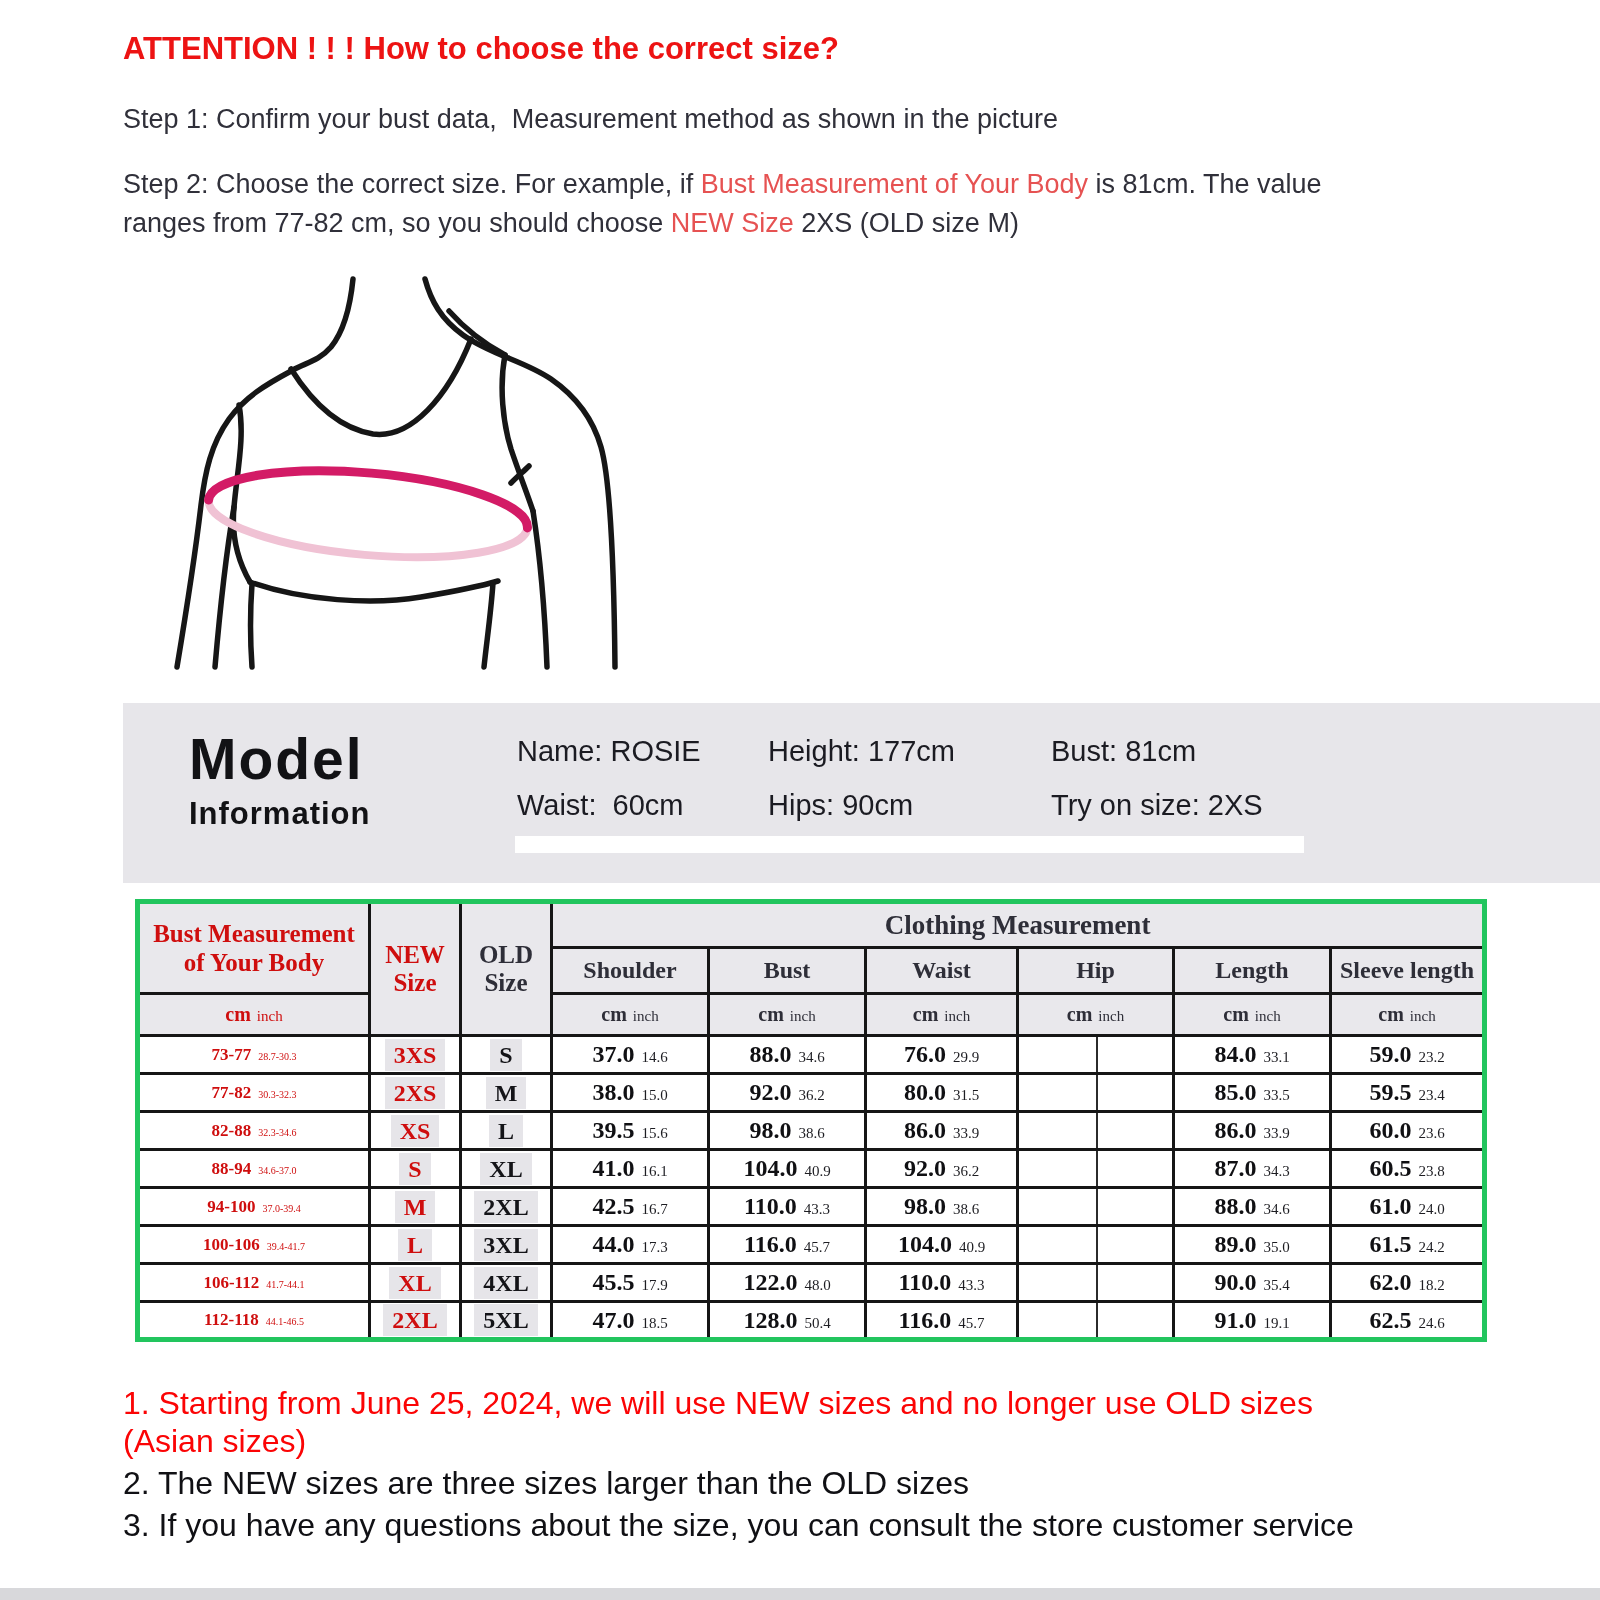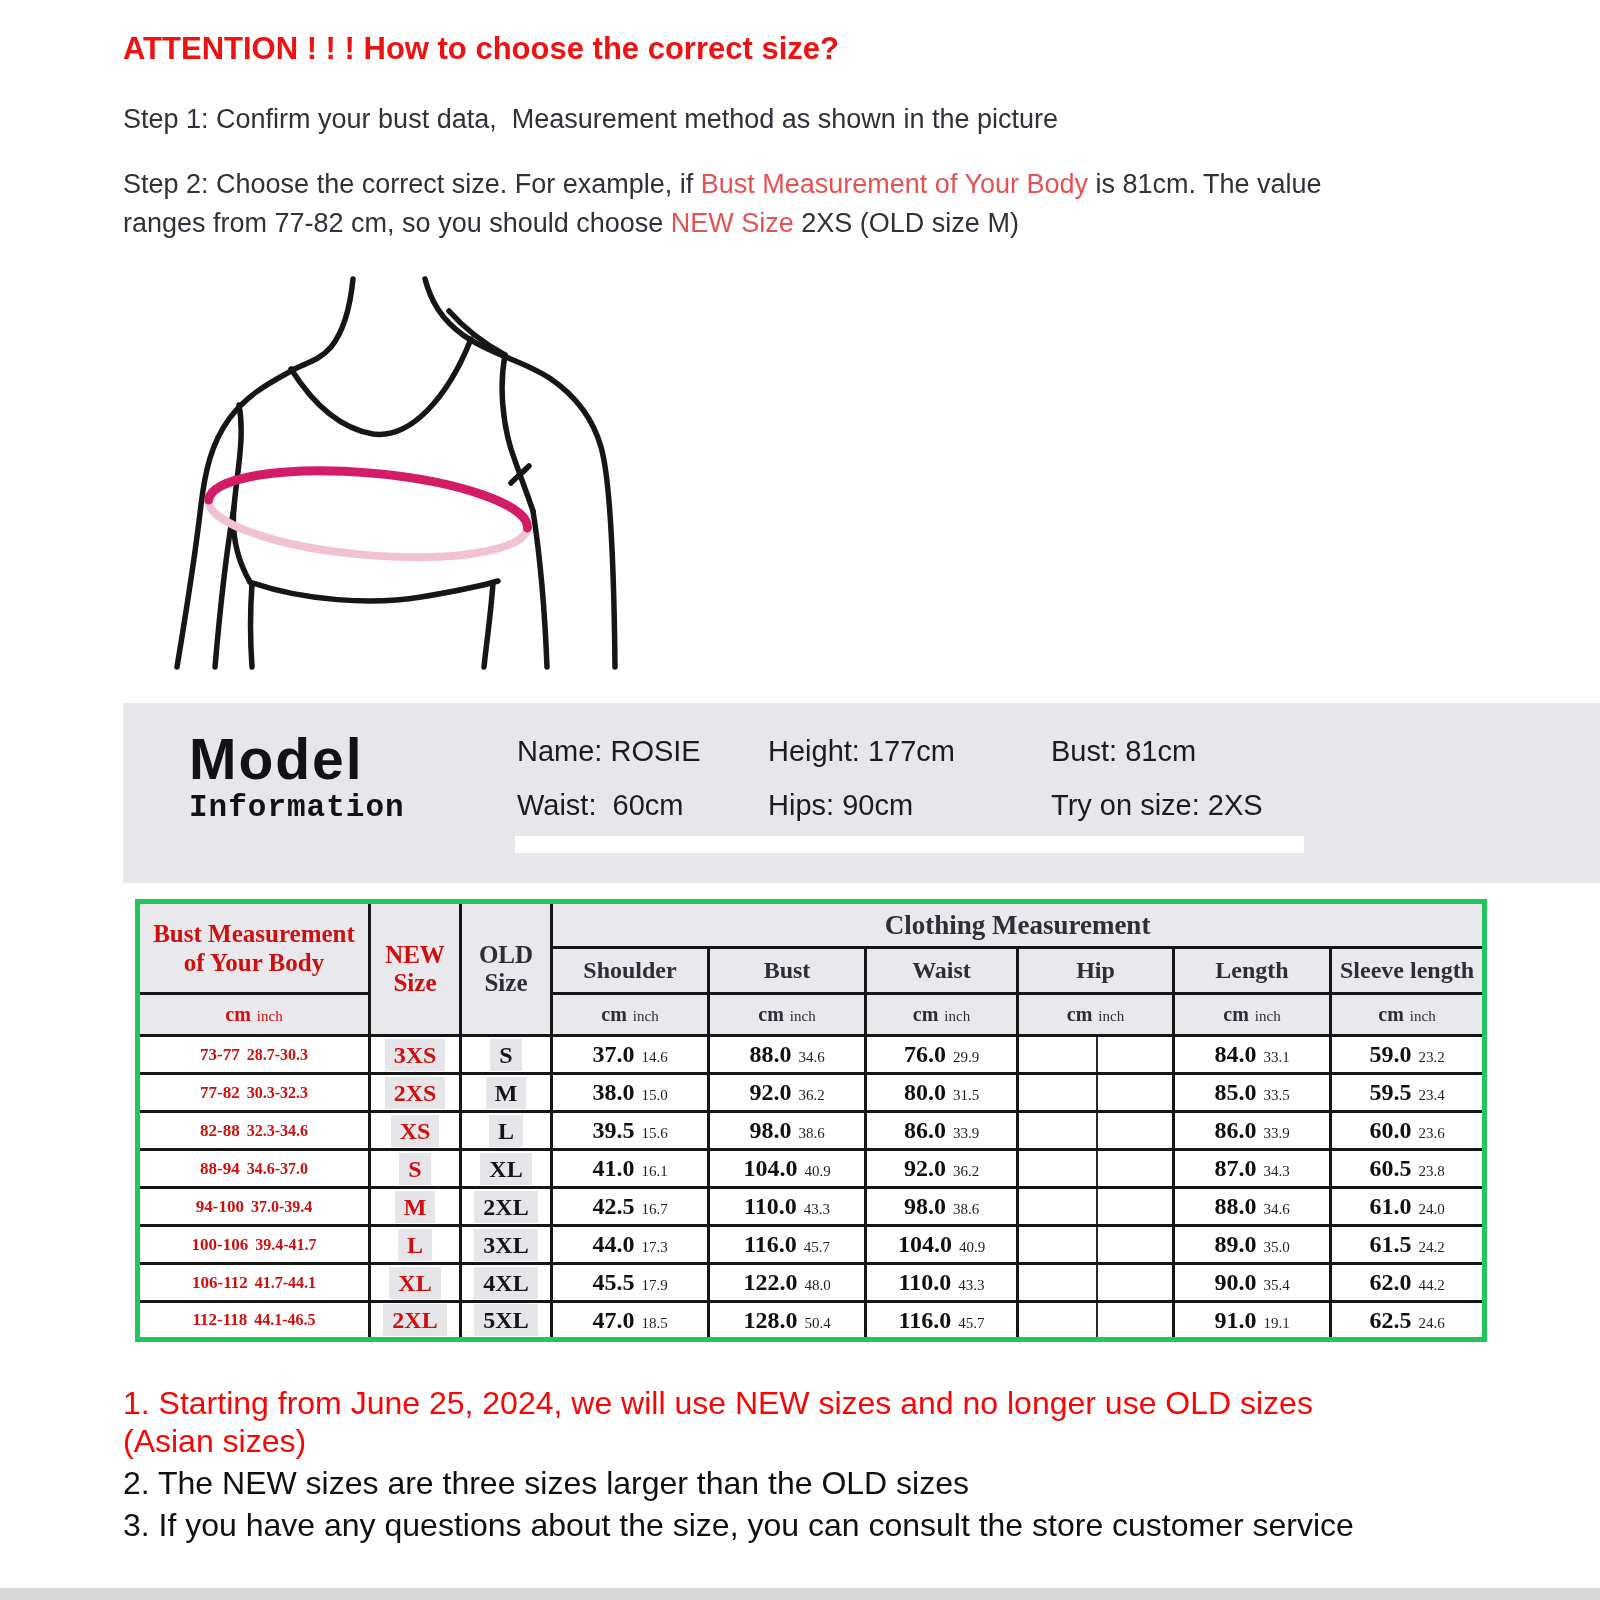--- a/index.html
+++ b/index.html
@@ -11,21 +11,21 @@
   .step{margin:32px 0 0;font-size:27px;line-height:39px;color:#30303a;max-width:1320px;white-space:pre-line;}
   .step2{margin-top:26px;}
   .hl{color:#e65252;}
 
   .diagram{margin:24px 0 0 30px;width:500px;height:412px;}
   .diagram svg{display:block;}
 
   .model-panel{position:relative;margin-top:24px;width:1516px;height:180px;background:#e7e6ea;}
   .model-title{position:absolute;left:66px;top:26px;color:#121215;}
   .model-title .t1{font-size:57px;line-height:60px;font-weight:bold;letter-spacing:2px;}
-  .model-title .t2{font-size:31px;line-height:34px;font-weight:bold;letter-spacing:1px;margin-top:2px;font-family:Liberation Mono, monospace;}
+  .model-title .t2{font-size:31px;line-height:34px;font-weight:bold;letter-spacing:1px;margin-top:8px;}
   .model-field{position:absolute;font-size:29px;color:#1b1b22;white-space:pre;}
   .mf1{left:394px;top:32px;} .mf2{left:645px;top:32px;} .mf3{left:928px;top:32px;}
   .mf4{left:394px;top:86px;} .mf5{left:645px;top:86px;} .mf6{left:928px;top:86px;}
   .white-strip{position:absolute;left:392px;top:133px;width:789px;height:17px;background:#ffffff;}
 
   table.size-table{margin-top:16px;border-collapse:collapse;table-layout:fixed;width:1347px;
         font-family:"Liberation Serif",serif;background:#fff;}
   .size-table th,.size-table td{border:3px solid #161616;padding:0;text-align:center;vertical-align:middle;}
   .size-table{border:5px solid #22c55e;margin-left:12px;}
   tr.hrow-a{height:46px;} tr.hrow-b{height:46px;} tr.hrow-c{height:42px;} tr.drow{height:38px;}
@@ -35,21 +35,21 @@
   .size-th{font-size:25px;font-weight:bold;line-height:28px;}
   .group-th{font-size:27px;font-weight:bold;}
   .col-th{font-size:24px;font-weight:bold;}
   .units{display:flex;justify-content:center;align-items:baseline;gap:6px;}
   .u-cm{font-size:20px;font-weight:bold;}
   .u-inch{font-size:15px;}
   .pair{display:flex;justify-content:center;align-items:baseline;gap:7px;}
   .v-cm{font-size:24px;font-weight:bold;color:#101013;}
   .v-inch{font-size:15px;color:#1d1d22;}
   .body-cell .v-cm{font-size:17px;color:#cf0e0e;}
-  .body-cell .v-inch{font-size:16px;color:#cf0e0e;font-weight:bold;}
+  .body-cell .v-inch{font-size:10px;color:#cf0e0e;}
   .chip{display:inline-block;background:#e6e5e9;padding:0 9px;font-size:24px;font-weight:bold;line-height:32px;}
   .chip-new{color:#cf0e0e;}
   .chip-old{color:#141418;}
   td.hip-cell{position:relative;}
   td.hip-cell::after{content:"";position:absolute;left:50%;top:0;bottom:0;width:2px;background:#2b2b2b;}
 
   .attention{margin-top:42px;}
   .attn-heading{font-size:34px;line-height:40px;font-weight:bold;color:#fb0405;}
   .attention ul{list-style:none;margin:4px 0 0;padding:0;}
   .attn-item{font-size:32px;line-height:38px;margin-top:4px;max-width:1330px;white-space:pre-line;}
@@ -499,21 +499,21 @@
             </td>
     <td>
               <span class="pair">
                 <span class="v-cm">90.0</span>
                 <span class="v-inch">35.4</span>
               </span>
             </td>
     <td>
               <span class="pair">
                 <span class="v-cm">62.0</span>
-                <span class="v-inch">44.2</span>
+                <span class="v-inch">18.2</span>
               </span>
             </td>
   </tr>
           <tr class="drow">
     <td class="body-cell">
               <span class="pair">
                 <span class="v-cm">112-118</span>
                 <span class="v-inch">44.1-46.5</span>
               </span>
             </td>

